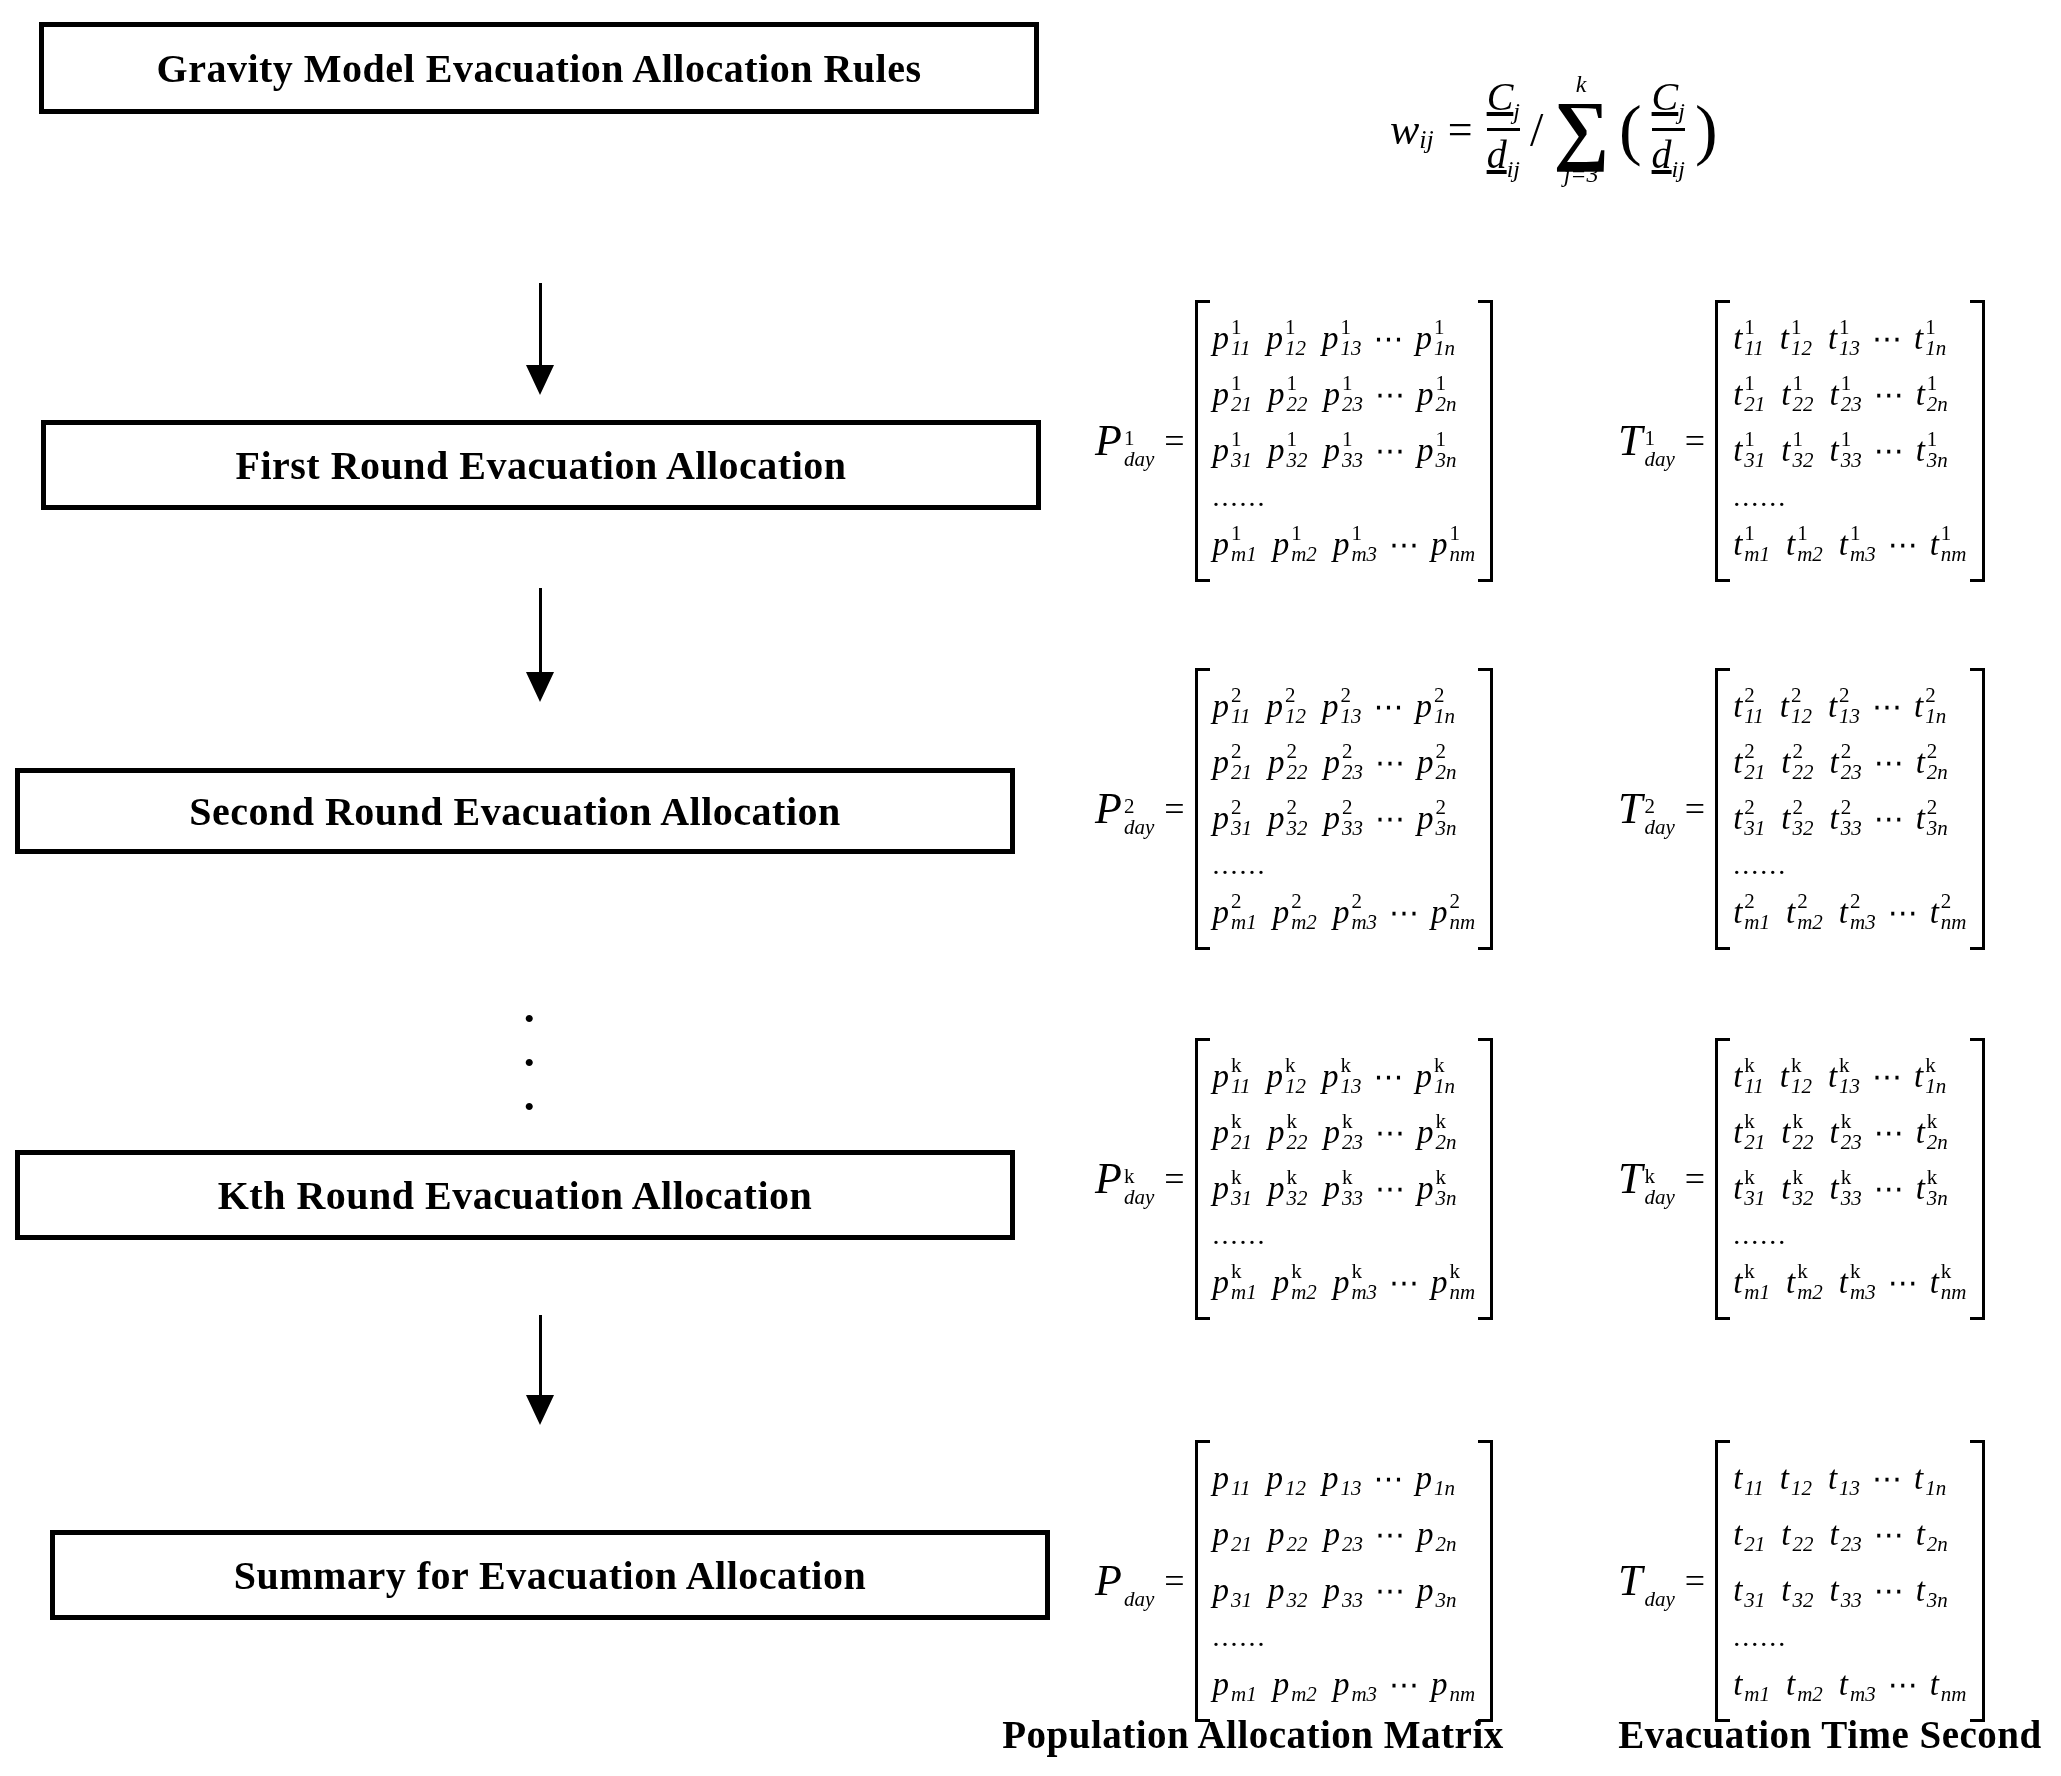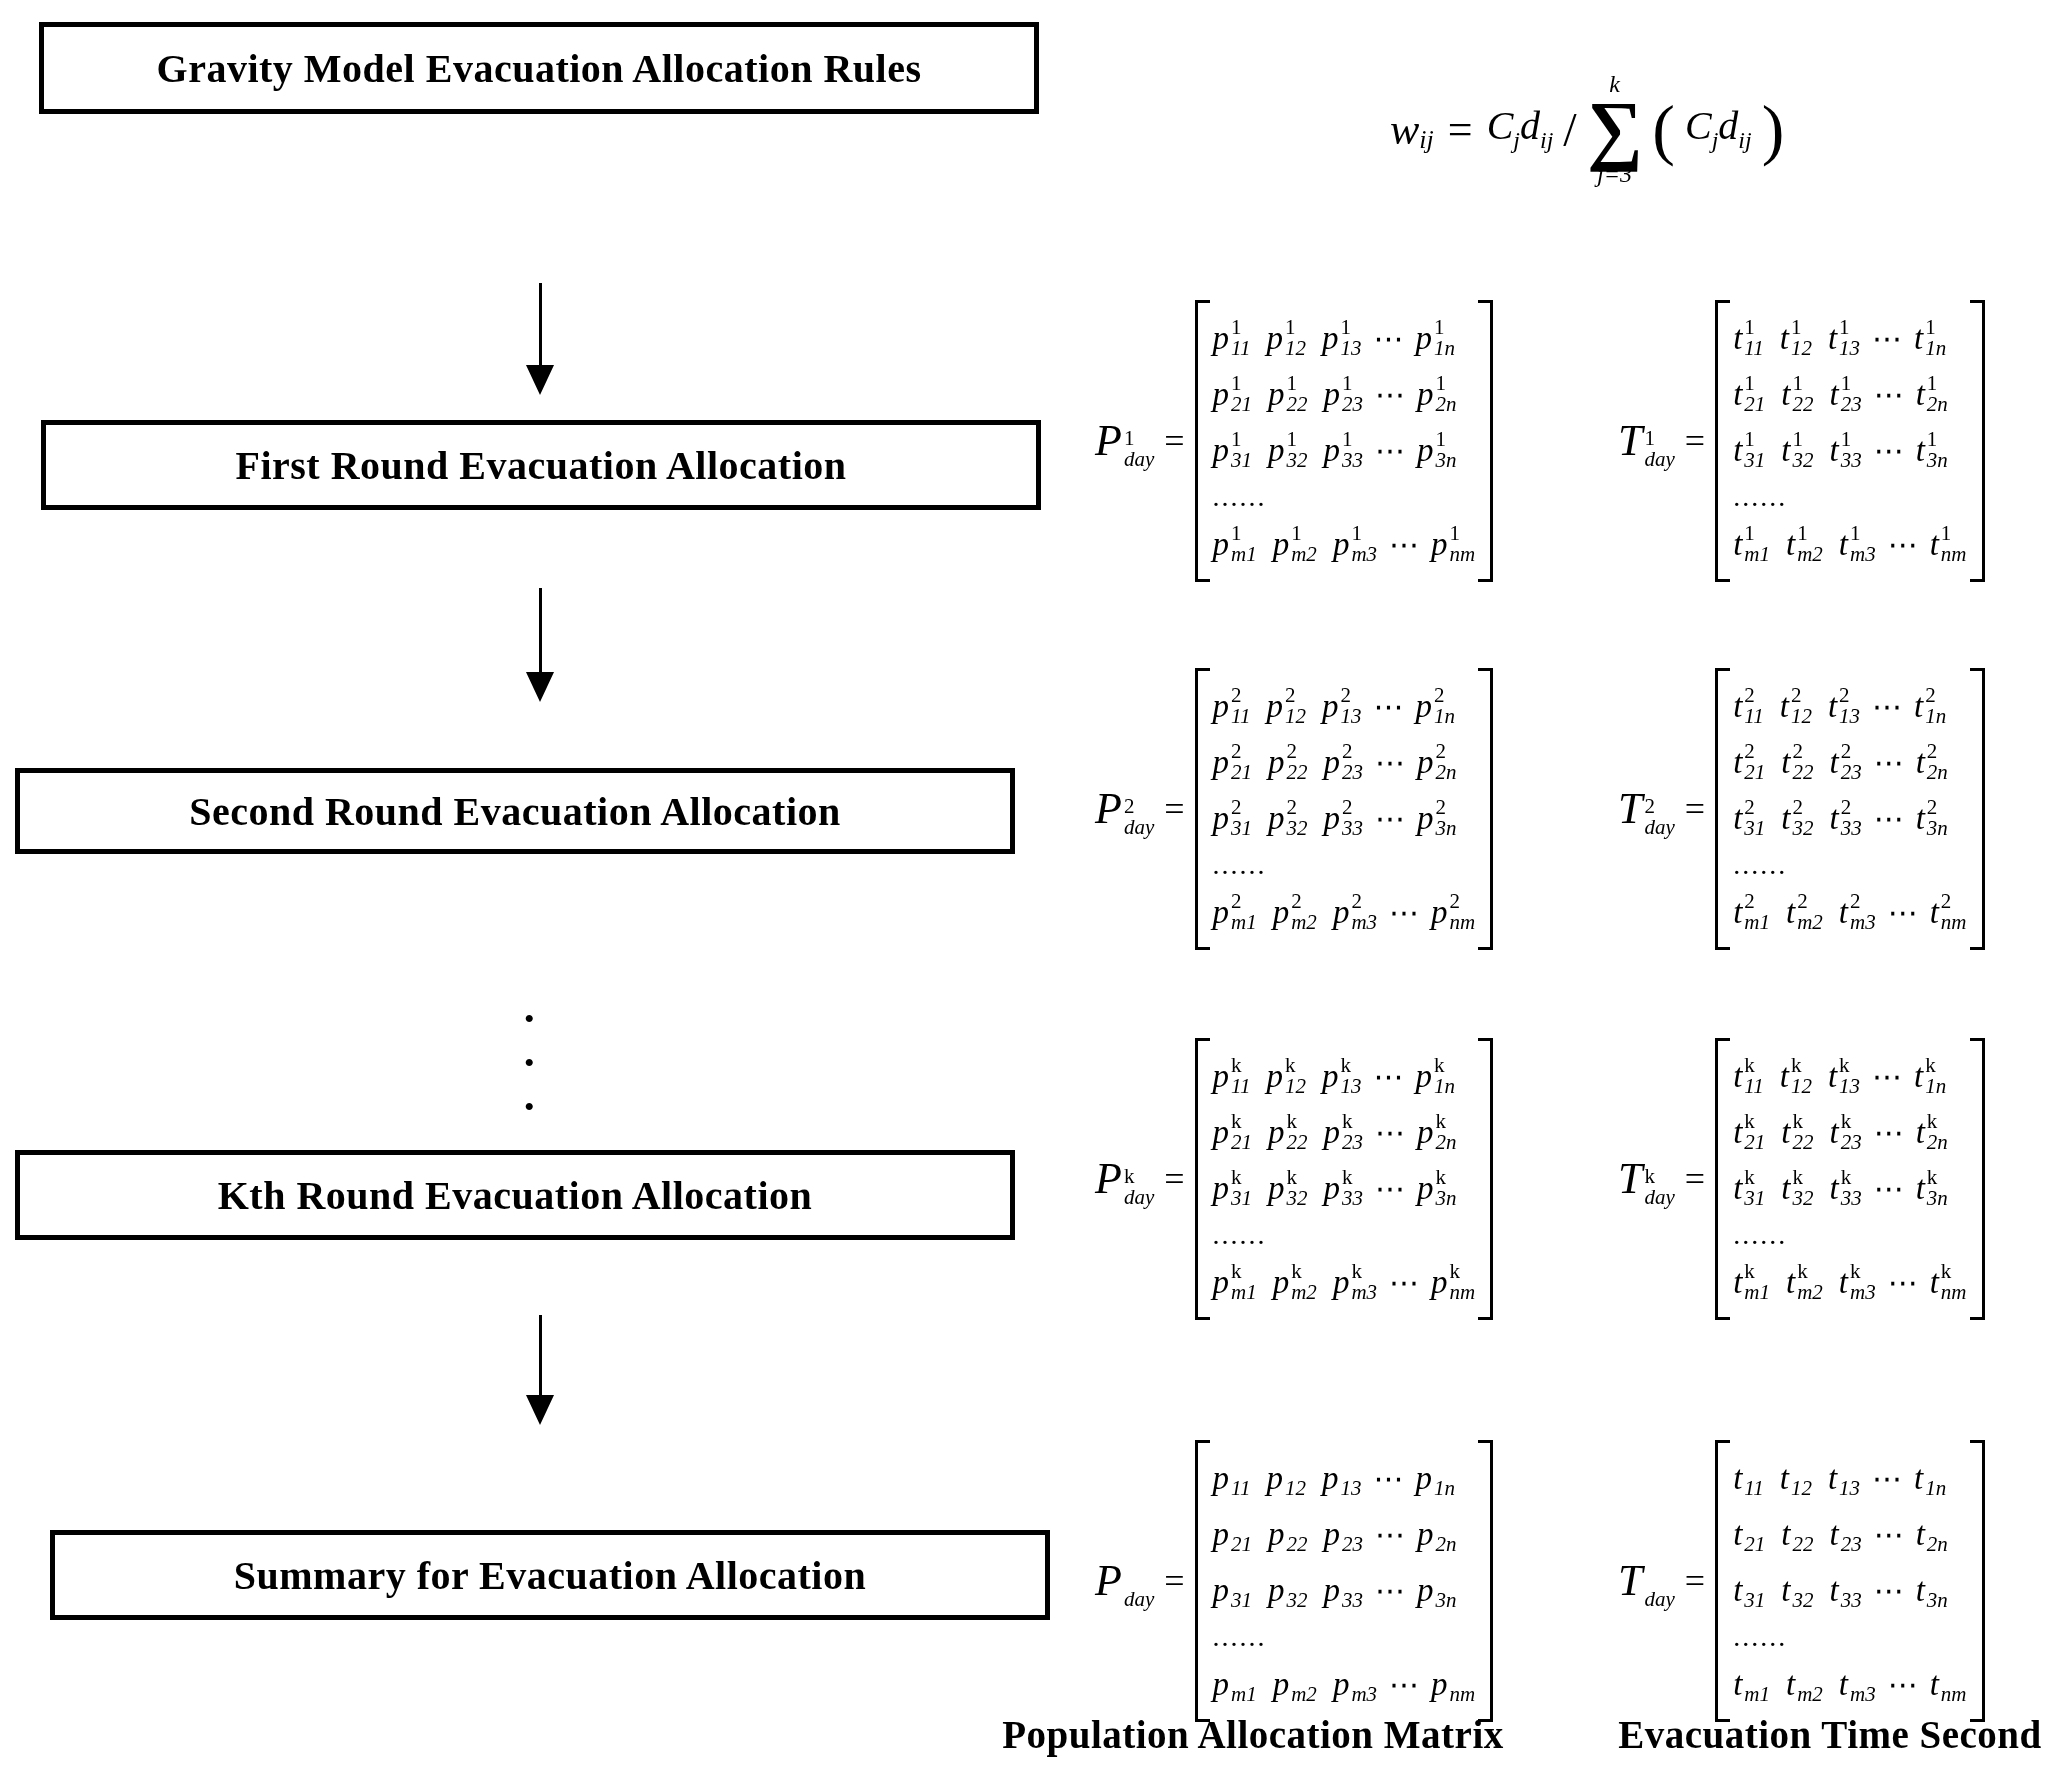--- a/index.html
+++ b/index.html
@@ -27,21 +27,21 @@
   .vdots{position:absolute;left:524px;top:1004px;display:flex;flex-direction:column;
          gap:14px;align-items:center;}
   .vdots .vdot{font-size:30px;line-height:30px;color:#000;}
 
   
   .formula{position:absolute;left:1390px;top:72px;display:flex;align-items:center;
            gap:10px;font-style:italic;font-size:44px;}
   .formula sub{font-size:26px;font-style:italic;}
   .fi{display:inline-flex;align-items:flex-end;}
   .feq{font-style:normal;font-size:44px;margin:0 4px;}
-  .frac{display:inline-flex;flex-direction:row;align-items:flex-start;font-size:40px;line-height:1.05;}
+  .frac{display:inline-flex;flex-direction:column;align-items:flex-start;font-size:40px;line-height:1.05;text-decoration:underline;}
   .frac .bar{width:100%;height:3px;background:#000;margin:3px 0;}
   .frac sub{font-size:24px;}
   .fslash{font-size:48px;font-style:normal;}
   .sigma{display:inline-flex;flex-direction:column;align-items:center;line-height:1;}
   .s-top{font-size:24px;}
   .s-sym{font-size:78px;font-style:normal;font-weight:bold;line-height:0.85;}
   .s-bot{font-size:24px;}
   .paren{font-size:68px;font-style:normal;font-weight:200;line-height:1;}
 
   

